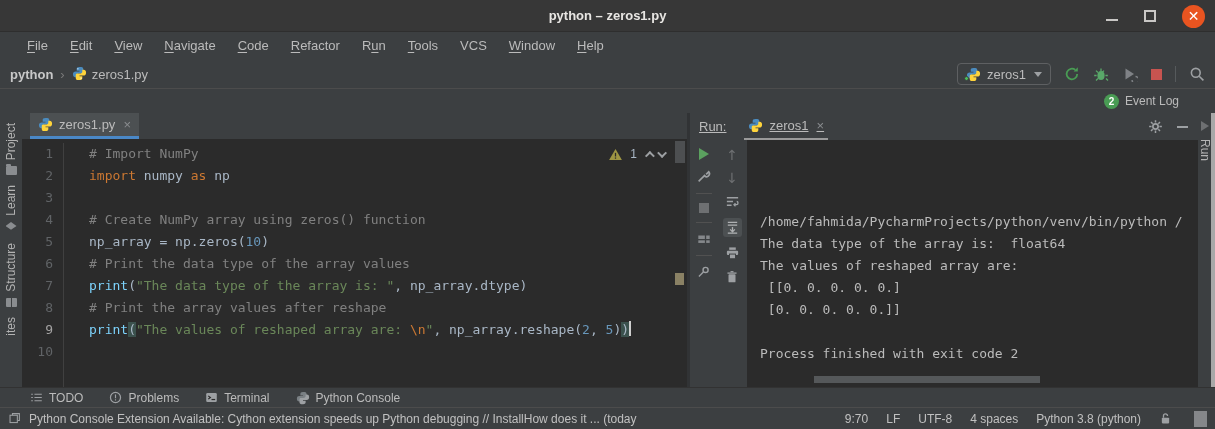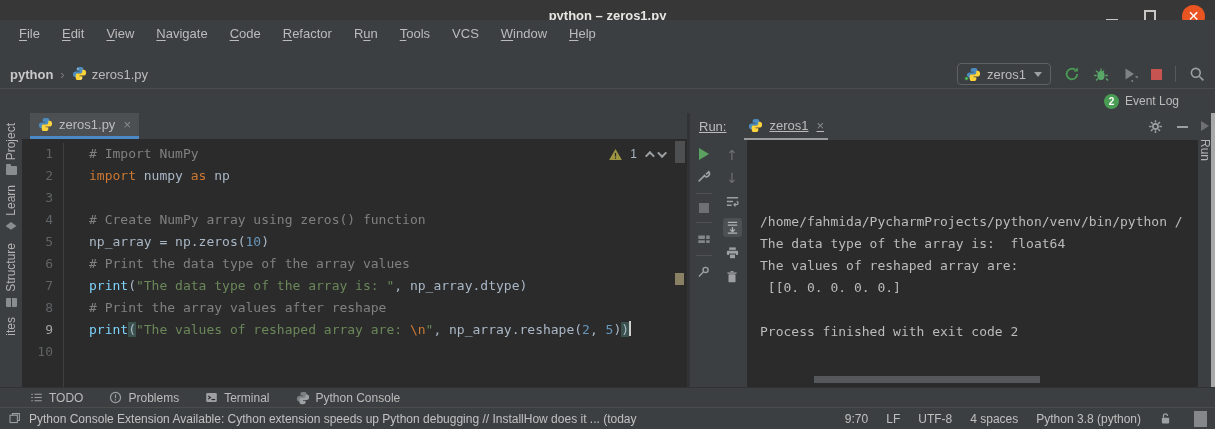--- a/index.html
+++ b/index.html
@@ -9,21 +9,21 @@
 
   
   .titlebar { position:absolute; left:0; top:0; width:1215px; height:32px; background:#373737; border-bottom:1px solid #2e2e2e;padding-left:8px; }
   .title-text { position:absolute; left:0; right:0; top:0; height:32px; line-height:32px; text-align:center; color:#E8E6E3; font-weight:bold; }
   .win-controls { position:absolute; right:10px; top:0; height:32px; display:flex; align-items:center; gap:26px; }
   .win-min { width:12px; height:2px; background:#C9C7C5; margin-top:8px; }
   .win-max { width:12px; height:12px; border:2px solid #C9C7C5; }
   .win-close { width:23px; height:23px; border-radius:50%; background:#E95420; color:#fff; font-size:14px; line-height:22px; text-align:center; }
 
   
-  .menubar { position:absolute; left:0; top:20px; width:1215px; height:28px; background:#3C3F41; display:flex; align-items:center; padding-left:8px; }
+  .menubar { position:absolute; left:0; top:32px; width:1215px; height:28px; background:#3C3F41; display:flex; align-items:center; padding-left:16px; }
   .menu-item { padding:0 11px; line-height:28px; color:#BBBBBB; cursor:default; }
   .menu-item u { text-decoration:underline; text-underline-offset:2px; }
 
   
   .navbar { position:absolute; left:0; top:60px; width:1215px; height:29px; display:flex; align-items:center; padding:0 10px; border-bottom:1px solid #4c4c4c; }
   .crumb-root { font-weight:bold; color:#C8C8C8; }
   .crumb-sep { color:#7A7A7A; margin:0 7px; }
   .crumb-file { color:#BBBBBB; margin-left:4px; }
   .nav-right { margin-left:auto; display:flex; align-items:center; gap:13px; }
   .run-config { display:flex; align-items:center; gap:6px; border:1px solid #5E6062; border-radius:4px; height:22px; padding:0 8px; background:#3C3F41; position:relative; }
@@ -340,21 +340,21 @@
         <span>
           <svg viewBox="0 0 16 16" width="14" height="14" fill="#9DA0A3">
               <rect x="4" y="4.8" width="8" height="9.2" rx="1"></rect>
               <rect x="2.8" y="2.8" width="10.4" height="1.5"></rect>
               <rect x="6.3" y="1.2" width="3.4" height="1.5"></rect>
             </svg>
         </span>
       </div>
       <div class="console mono" id="console">
         <div class="hscroll"></div>
-      <div>/home/fahmida/PycharmProjects/python/venv/bin/python /</div><div>The data type of the array is:  float64</div><div>The values of reshaped array are: </div><div> [[0. 0. 0. 0. 0.]</div><div>&nbsp;</div><div>Process finished with exit code 2</div></div>
+      <div>/home/fahmida/PycharmProjects/python/venv/bin/python /</div><div>The data type of the array is:  float64</div><div>The values of reshaped array are: </div><div> [[0. 0. 0. 0. 0.]</div><div> [0. 0. 0. 0. 0.]]</div><div>&nbsp;</div><div>Process finished with exit code 2</div></div>
     </div>
   </div>
 
   <div class="right-stripe">
     <span class="play-gray"></span>
     <span class="rstripe-label">Run</span>
   </div>
   <div class="vstrip"></div>
 </div>
 

